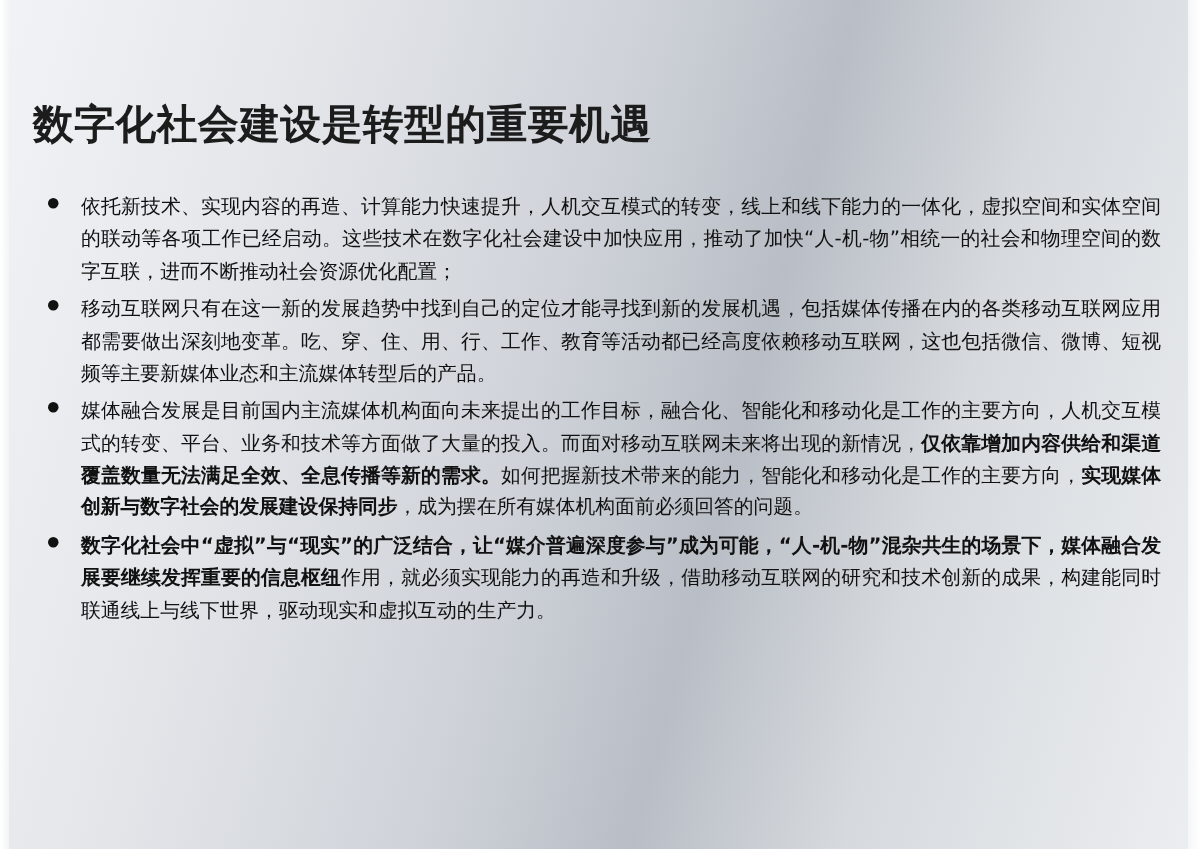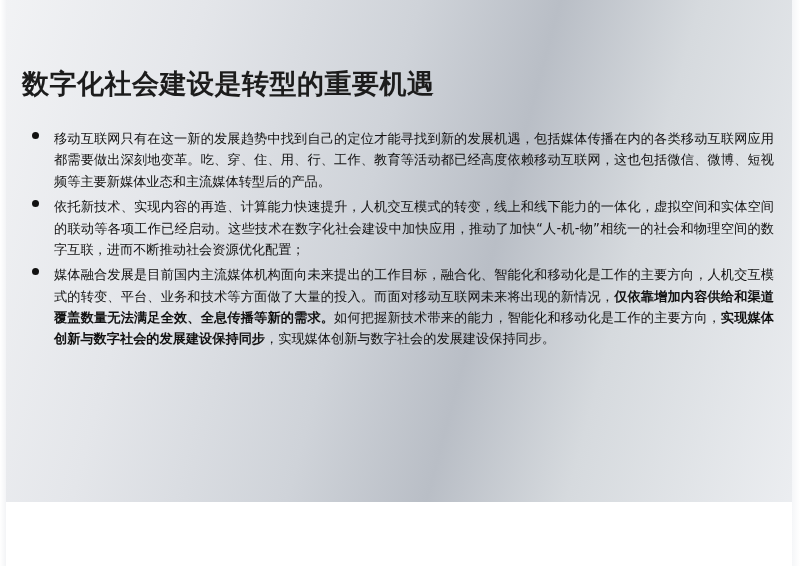--- a/index.html
+++ b/index.html
@@ -11,21 +11,21 @@
     height: 566px;
     background: #ffffff;
     font-family: "DejaVu Sans", "Liberation Sans", sans-serif;
     overflow: hidden;
   }
   .slide {
     position: absolute;
     left: 0;
     top: 0;
     width: 800px;
-    height: 502px;
+    height: 566px;
     background: linear-gradient(105deg, #f2f3f5 0%, #e4e6ea 22%, #cfd3d9 45%, #b9bec6 60%, #d6dade 75%, #eceef1 100%);
     box-sizing: border-box;
     padding-left: 44px;
   }
   .edge-left {
     position: absolute;
     left: 0; top: 0;
     width: 6px; height: 566px;
     background: linear-gradient(90deg, #ffffff 0%, #f3f4f6 100%);
   }
@@ -84,24 +84,28 @@
 
 <div class="slide">
   <div class="edge-left"></div>
   <div class="edge-right"></div>
 
   <div class="title">数字化社会建设是转型的重要机遇</div>
 
   <div class="body-block">
     <div class="para">
       <span class="bullet"></span>
+      <span class="t"><span>依托新技术、实现内容的再造、计算能力快速提升，人机交互模式的转变，线上和线下能力的一体化，虚拟空间和实体空间的联动等各项工作已经启动。这些技术在数字化社会建设中加快应用，推动了加快“人-机-物”相统一的社会和物理空间的数字互联，进而不断推动社会资源优化配置；</span></span>
+    </div>
+    <div class="para">
+      <span class="bullet"></span>
       <span class="t"><span>移动互联网只有在这一新的发展趋势中找到自己的定位才能寻找到新的发展机遇，包括媒体传播在内的各类移动互联网应用都需要做出深刻地变革。吃、穿、住、用、行、工作、教育等活动都已经高度依赖移动互联网，这也包括微信、微博、短视频等主要新媒体业态和主流媒体转型后的产品。</span></span>
     </div>
     <div class="para">
       <span class="bullet"></span>
-      <span class="t"><span>依托新技术、实现内容的再造、计算能力快速提升，人机交互模式的转变，线上和线下能力的一体化，虚拟空间和实体空间的联动等各项工作已经启动。这些技术在数字化社会建设中加快应用，推动了加快“人-机-物”相统一的社会和物理空间的数字互联，进而不断推动社会资源优化配置；</span></span>
+      <span class="t"><span>媒体融合发展是目前国内主流媒体机构面向未来提出的工作目标，融合化、智能化和移动化是工作的主要方向，人机交互模式的转变、平台、业务和技术等方面做了大量的投入。而面对移动互联网未来将出现的新情况，</span><b>仅依靠增加内容供给和渠道覆盖数量无法满足全效、全息传播等新的需求。</b><span>如何把握新技术带来的能力，智能化和移动化是工作的主要方向，</span><b>实现媒体创新与数字社会的发展建设保持同步</b><span>，成为摆在所有媒体机构面前必须回答的问题。</span></span>
     </div>
     <div class="para">
       <span class="bullet"></span>
-      <span class="t"><span>媒体融合发展是目前国内主流媒体机构面向未来提出的工作目标，融合化、智能化和移动化是工作的主要方向，人机交互模式的转变、平台、业务和技术等方面做了大量的投入。而面对移动互联网未来将出现的新情况，</span><b>仅依靠增加内容供给和渠道覆盖数量无法满足全效、全息传播等新的需求。</b><span>如何把握新技术带来的能力，智能化和移动化是工作的主要方向，</span><b>实现媒体创新与数字社会的发展建设保持同步</b><span>，实现媒体创新与数字社会的发展建设保持同步。</span></span>
+      <span class="t"><b>数字化社会中“虚拟”与“现实”的广泛结合，让“媒介普遍深度参与”成为可能，“人-机-物”混杂共生的场景下，媒体融合发展要继续发挥重要的信息枢纽</b><span>作用，就必须实现能力的再造和升级，借助移动互联网的研究和技术创新的成果，构建能同时联通线上与线下世界，驱动现实和虚拟互动的生产力。</span></span>
     </div>
   </div>
 </div>
 
 </body></html>

